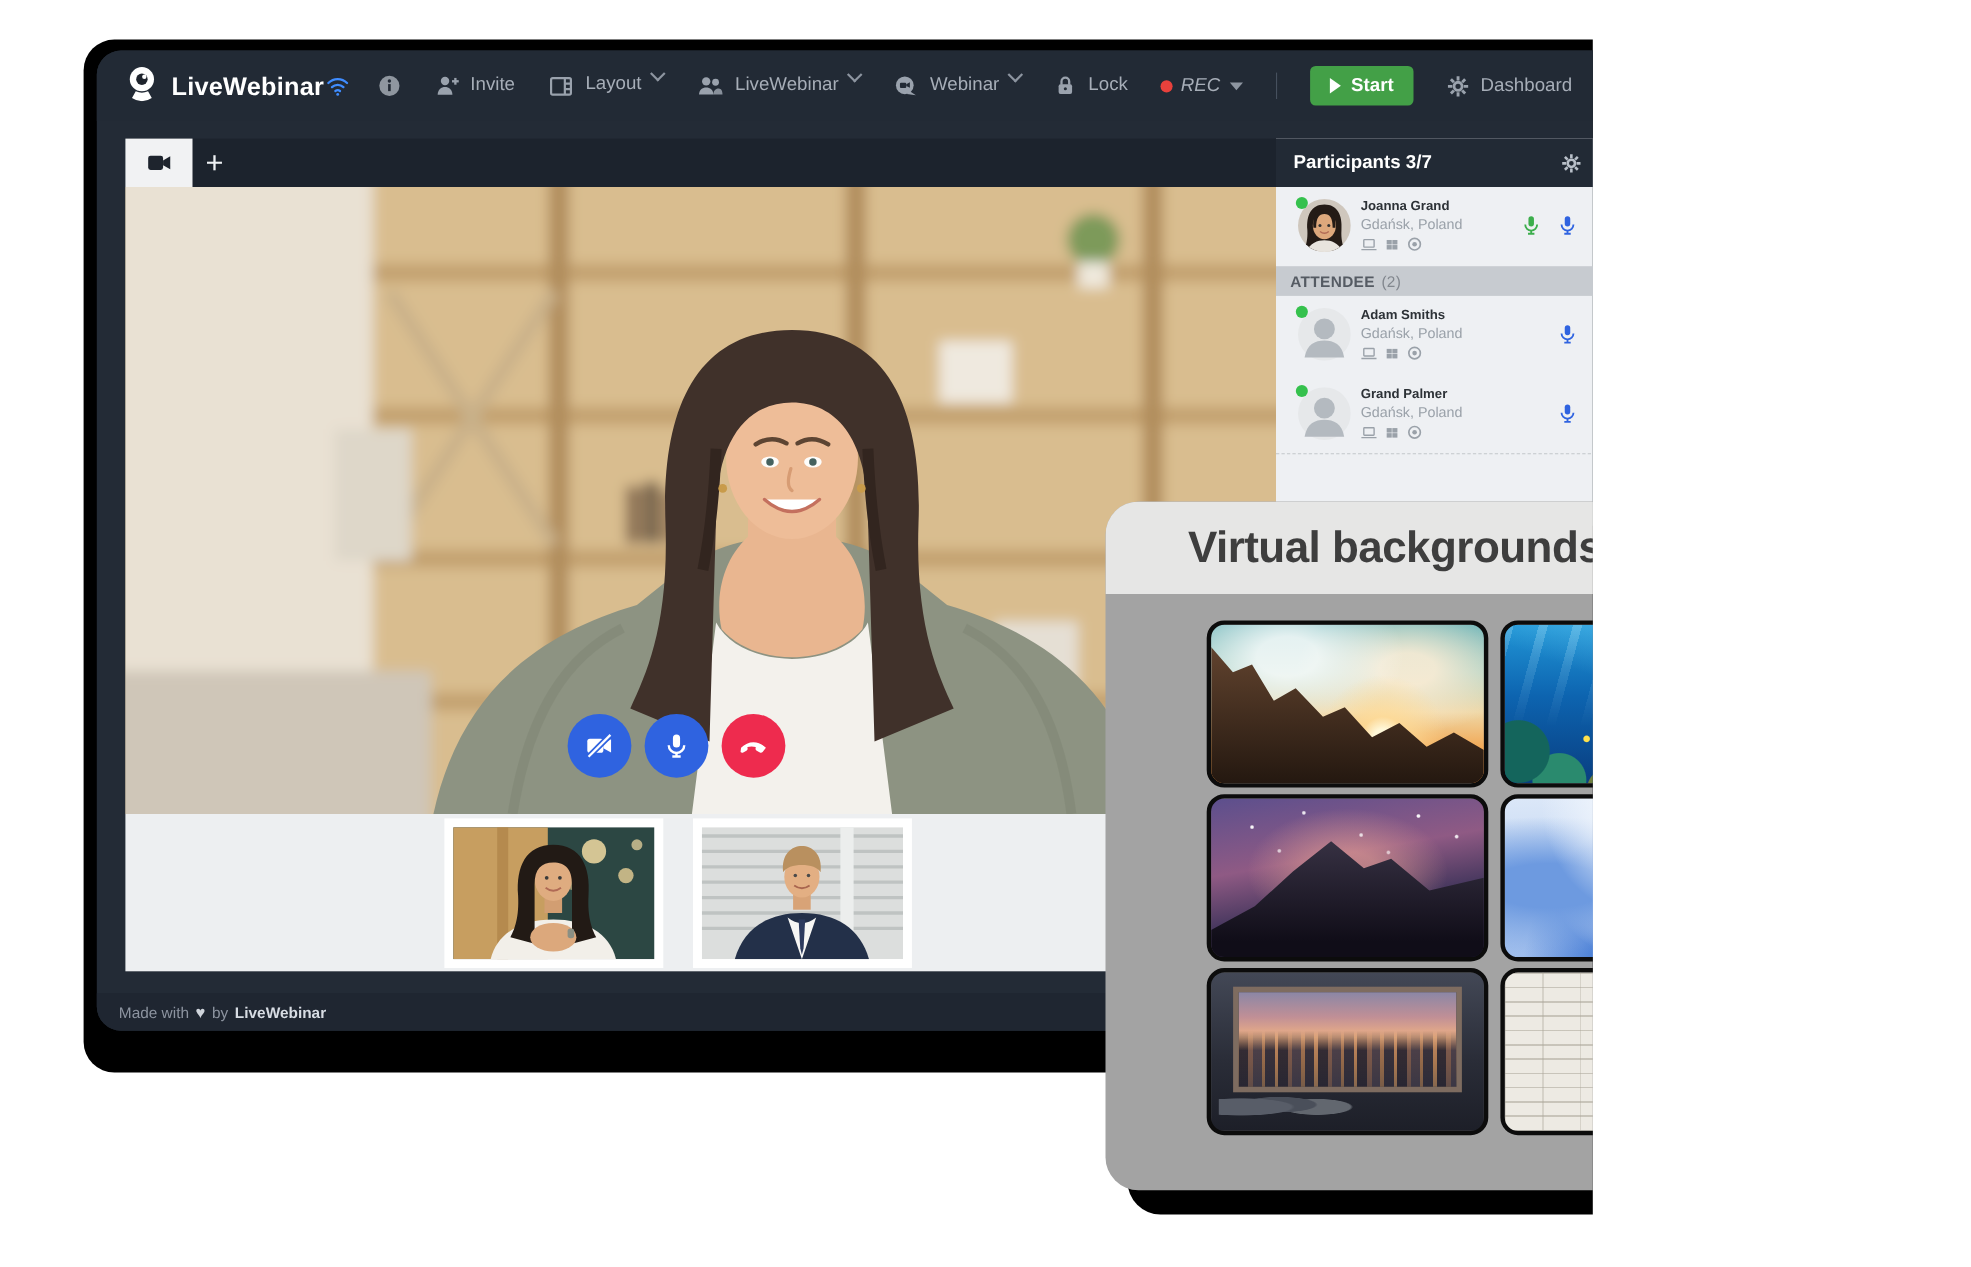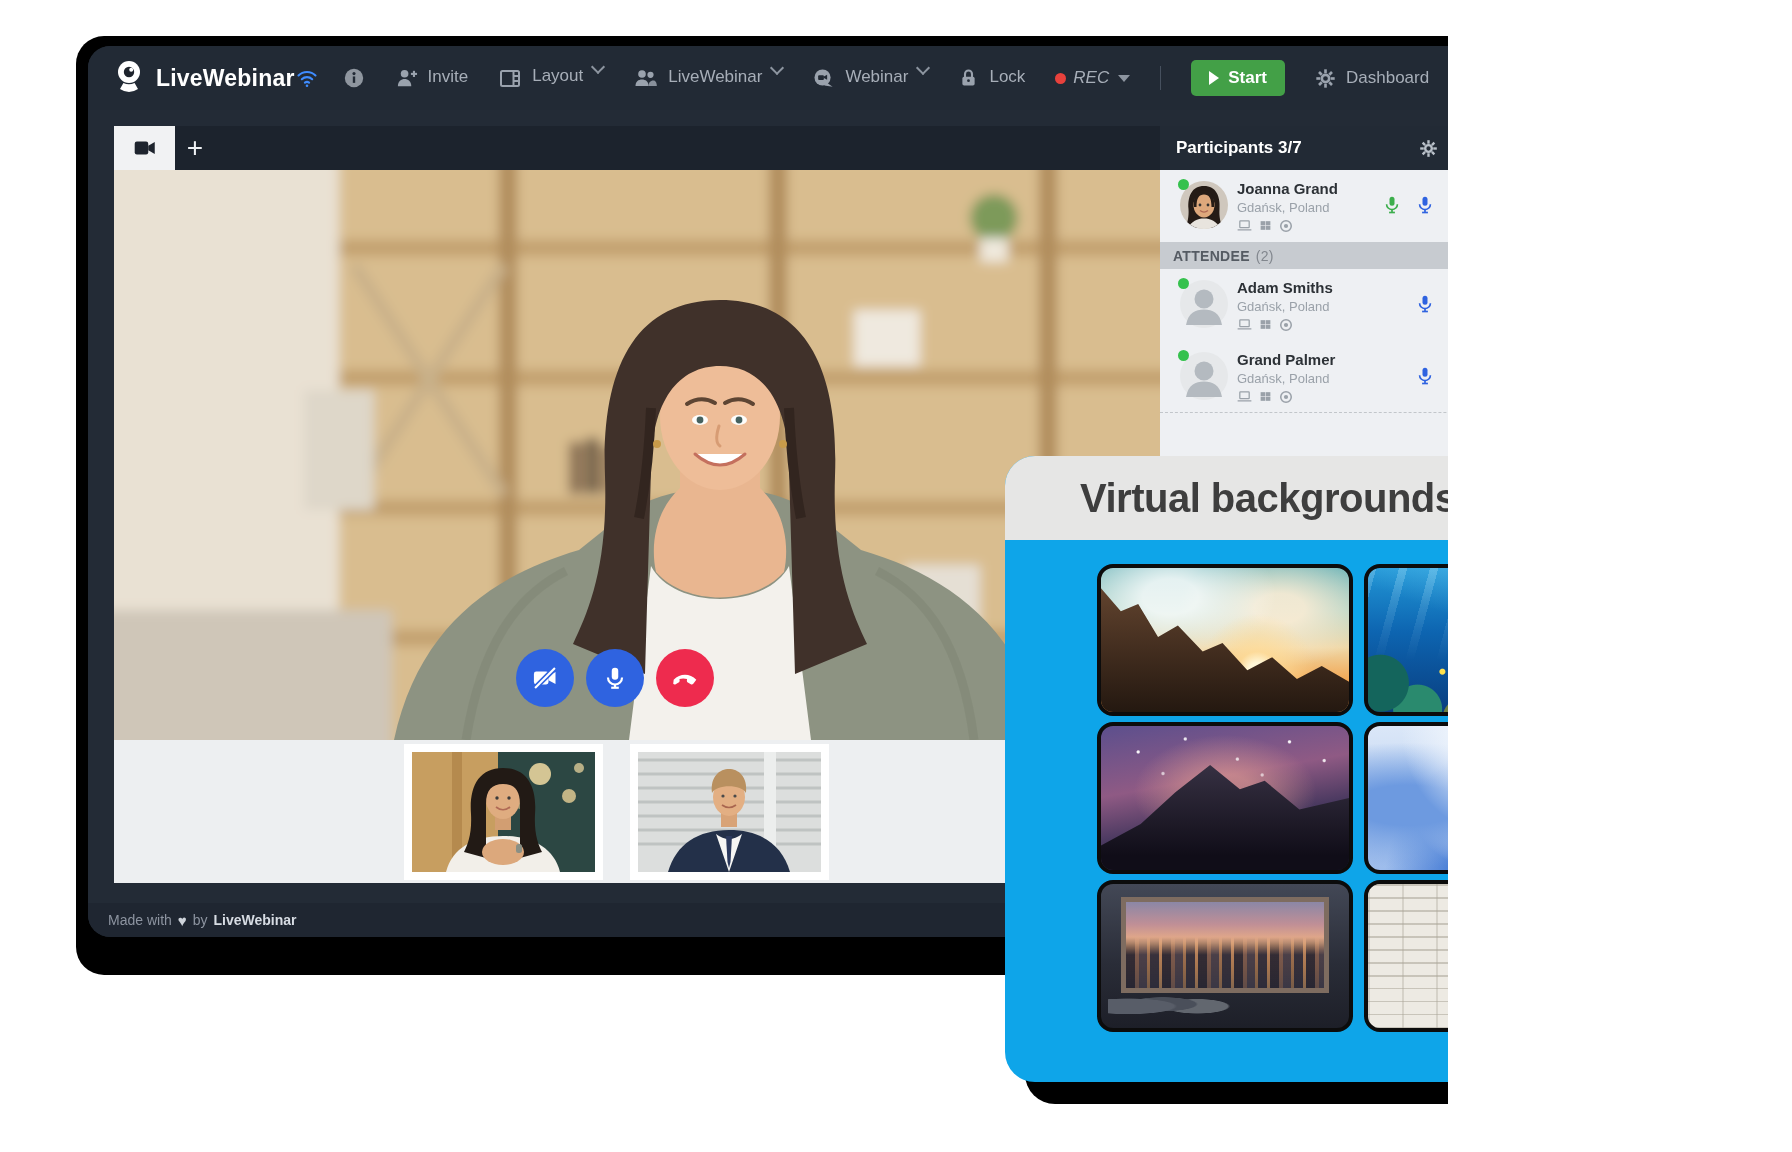--- a/index.html
+++ b/index.html
@@ -54,38 +54,38 @@
   .pp-section{height:27px;background:#c7cbd0;color:#555b63;font-size:14px;font-weight:bold;
               display:flex;align-items:center;padding:0 13px;letter-spacing:.3px;}
   .pp-count{color:#82878e;font-weight:normal;margin-left:6px;}
   .pp-search{margin-left:auto;color:#6d7379;display:flex;cursor:pointer;}
   .pp-row{position:relative;height:72px;box-sizing:border-box;padding:11px 20px;display:flex;}
   .pp-row.dashed{border-bottom:1px dashed #c2c6ca;}
   .pp-avatar{position:relative;width:48px;height:48px;flex:none;}
   .pp-avatar svg{display:block;}
   .pp-dot{position:absolute;left:-2px;top:-2px;width:11px;height:11px;border-radius:50%;background:#35c14d;}
   .pp-info{margin-left:9px;min-width:0;}
-  .pp-name{font-size:15px;font-weight:bold;color:#2c3136;line-height:1.1;}
+  .pp-name{font-size:12px;font-weight:bold;color:#2c3136;line-height:1.1;}
   .pp-loc{font-size:13px;color:#9aa1a9;margin-top:2px;}
   .pp-devices{display:flex;gap:7px;margin-top:4px;color:#9aa1a9;align-items:center;}
   .pp-actions{position:absolute;right:12px;top:24px;display:flex;gap:13px;align-items:center;}
   .pp-actions .act{cursor:pointer;display:flex;}
   .ic-green{color:#3cae4c;} .ic-blue{color:#2f63e0;}
   .pp-scroll{position:absolute;right:2px;top:210px;width:7px;height:250px;background:#3f454d;border-radius:4px;cursor:pointer;}
 
   
   .app-footer{position:absolute;left:0;right:0;bottom:0;height:34px;background:#1f2631;
               border-radius:0 0 22px 22px;display:flex;align-items:center;padding:0 20px;
               font-size:14px;color:#8d94a0;gap:6px;}
   .app-footer .brand-b{color:#d7dce3;font-weight:bold;}
   .heart{color:#cfd4db;font-size:15px;}
 
   
   .vb-shadow{position:absolute;left:1025px;top:478px;width:707px;height:626px;background:#000;border-radius:30px;}
-  .vb-card{position:absolute;left:1005px;top:456px;width:707px;height:626px;background:#0ea5e9;border-radius:30px;overflow:hidden;}
+  .vb-card{position:absolute;left:1005px;top:456px;width:707px;height:626px;background:#a3a3a3;border-radius:30px;overflow:hidden;}
   .vb-header{height:84px;background:#e6e6e5;display:flex;align-items:center;padding:0 75px;}
   .vb-title{font-size:40px;font-weight:bold;color:#3e3e3e;letter-spacing:-.5px;}
   .vb-grid{display:grid;grid-template-columns:256px 256px;column-gap:11px;row-gap:6px;padding:24px 92px 0;}
   .vbt{height:152px;border:4px solid #0c0c0c;border-radius:16px;box-sizing:border-box;
        position:relative;overflow:hidden;cursor:pointer;}
 
   .vb1{background:
     radial-gradient(circle at 63% 72%, #fff7d8 0 9px, rgba(255,219,150,.8) 20px, rgba(255,200,120,0) 58px),
     radial-gradient(ellipse at 28% 20%, rgba(255,255,255,.8) 0 11%, transparent 42%),
     radial-gradient(ellipse at 72% 28%, rgba(255,238,214,.85) 0 10%, transparent 40%),

